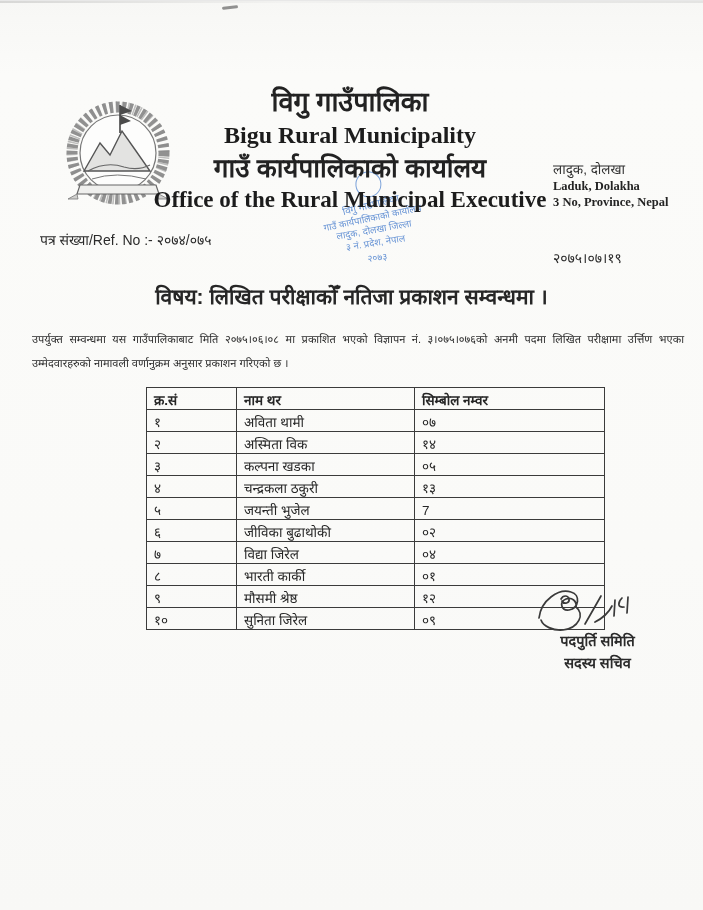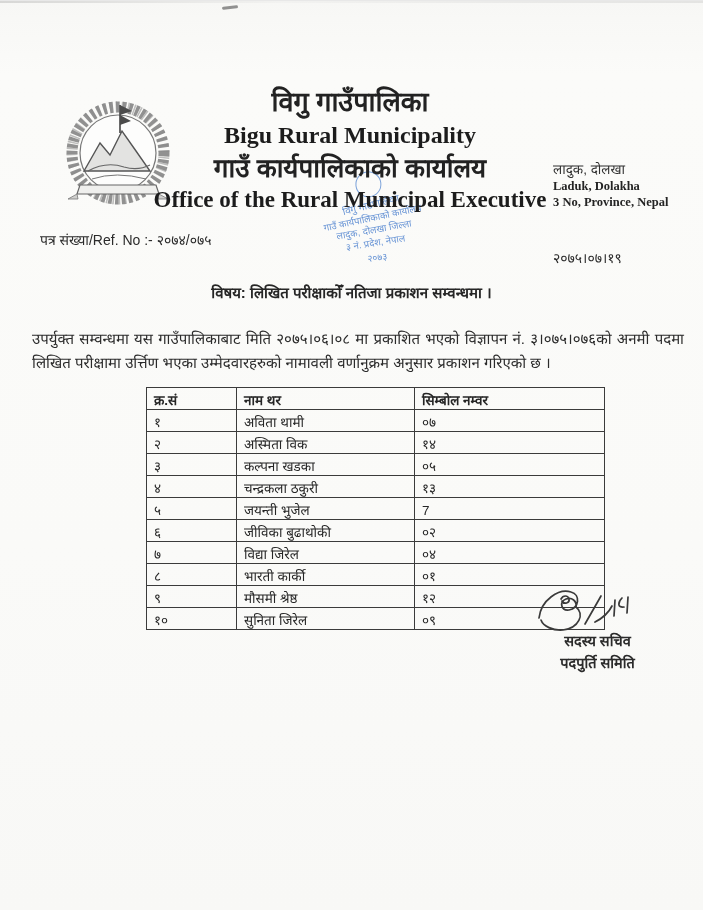--- a/index.html
+++ b/index.html
@@ -52,24 +52,24 @@
   .stamp-line{font-size:9.5px;line-height:12.5px;white-space:nowrap;}
   .stamp-line.l1{transform:rotate(-7deg);font-size:10px;}
   .stamp-line.l2{transform:rotate(-5deg);}
   .stamp-line.l3{transform:rotate(-3deg);}
   .stamp-line.l4{transform:rotate(-2deg);}
   .stamp-line.l5{margin-top:3px;}
   
   .ref-block{position:absolute;left:40px;top:225px;font-size:14px;line-height:28px;color:#2b2b2b;}
   .date-line{position:absolute;left:553px;top:247px;font-size:14px;color:#2b2b2b;}
   
-  .subject{position:absolute;left:0;top:281px;width:100%;text-align:center;font-size:15px;font-weight:600;color:#262626;}
+  .subject{position:absolute;left:0;top:281px;width:100%;text-align:center;font-size:21px;font-weight:600;color:#262626;}
   .body-text{
     position:absolute;left:32px;top:326px;width:652px;
-    font-size:15px;line-height:24px;text-align:justify;color:#2b2b2b;
+    font-size:11px;line-height:24px;text-align:justify;color:#2b2b2b;
   }
   
   .results-table{
     position:absolute;left:146px;top:386px;
     border-collapse:collapse;table-layout:fixed;
     font-size:13.5px;color:#262626;
   }
   .results-table th,.results-table td{
     border:1px solid #3b3b3b;
     height:17.8px;padding:3px 4px 0 7px;
@@ -218,16 +218,16 @@
         <path d="M43,23 C52,30 46,44 30,46 C20,47 10,42 8,36"></path>
         <path d="M52,40 L68,12"></path>
         <path d="M62,38 C70,34 76,28 79,22"></path>
         <path d="M82,16 L81,32"></path>
         <path d="M89,14 C85,18 84,24 91,23 M95,13 L94,29"></path>
       </g>
     </svg>
   </div>
 
   <div class="sign-block">
+    <div>पदपुर्ति समिति</div>
     <div>सदस्य सचिव</div>
-    <div>पदपुर्ति समिति</div>
   </div>
 </div>
 
 </body></html>

